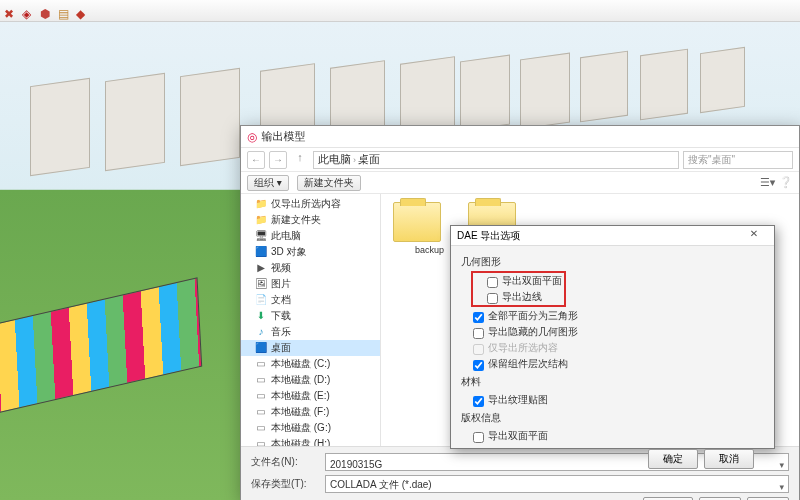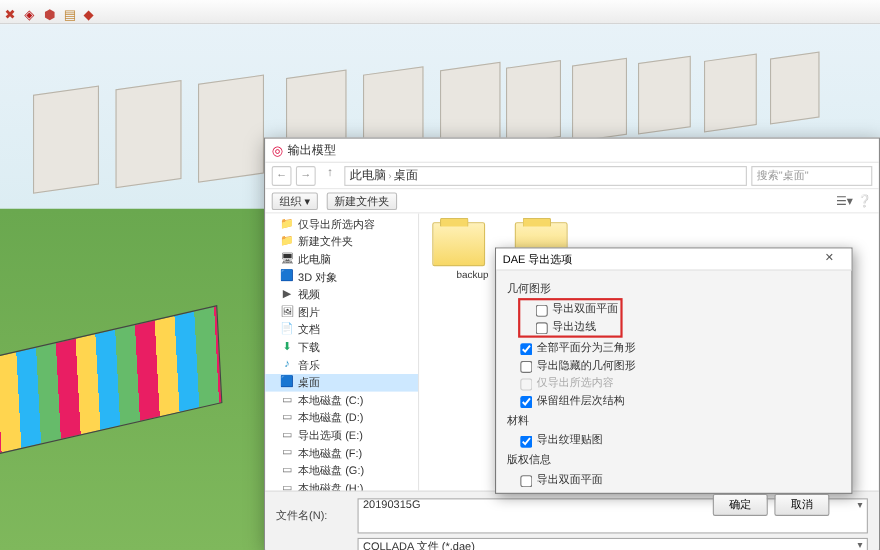--- a/index.html
+++ b/index.html
@@ -59,21 +59,21 @@
 .ic-drive::before{content:"▭";color:#777}
 
 .files{flex:1;padding:8px;display:flex;gap:20px;align-items:flex-start}
 .file{width:55px;text-align:right;font-size:9px;cursor:pointer}
 .file .thumb{width:48px;height:40px;margin:0 auto 3px;background:linear-gradient(#fff1b8,#f7d867);border:1px solid #d9bf5c;border-radius:2px;position:relative}
 .file .thumb::before{content:"";position:absolute;left:6px;top:-5px;width:24px;height:7px;background:#f7d867;border:1px solid #d9bf5c;border-bottom:none;border-radius:2px 2px 0 0}
 
 .dlg-footer{border-top:1px solid #ddd;background:#f2f2f2;padding:6px 10px;font-size:10px}
 .frow{display:flex;align-items:center;gap:6px;margin-bottom:4px}
 .frow label{width:68px;color:#444}
-.combo{flex:1;height:32px;border:1px solid #aaa;background:#fff;padding:0 4px;display:flex;align-items:flex-start;justify-content:space-between}
+.combo{flex:1;height:18px;border:1px solid #aaa;background:#fff;padding:0 4px;display:flex;align-items:flex-end;justify-content:space-between}
 .combo .dd{color:#666;font-size:9px}
 .btns{display:flex;gap:6px;margin-left:auto}
 .btn{border:1px solid #9a9a9a;background:linear-gradient(#fafafa,#e4e4e4);padding:2px 10px;border-radius:2px;cursor:pointer;font-size:10px}
 
 
 .opt{position:absolute;left:450px;top:225px;width:325px;height:224px;background:#f4f4f4;border:1px solid #7a7a7a;box-shadow:2px 3px 12px rgba(0,0,0,.4);font-size:10px}
 .opt-title{height:20px;background:#fff;border-bottom:1px solid #ddd;display:flex;align-items:center;justify-content:space-between;padding:0 6px}
 .opt-close{width:28px;height:16px;text-align:center;cursor:pointer;color:#555}
 .opt-body{padding:6px 10px}
 .group-h{font-weight:normal;color:#333;margin:3px 0}
@@ -181,21 +181,21 @@
         <div class="tree-item">
           <span class="ti-ico ic-drive"></span>
           <span>本地磁盘 (C:)</span>
         </div>
         <div class="tree-item">
           <span class="ti-ico ic-drive"></span>
           <span>本地磁盘 (D:)</span>
         </div>
         <div class="tree-item">
           <span class="ti-ico ic-drive"></span>
-          <span>导出选项 (E:)</span>
+          <span>本地磁盘 (E:)</span>
         </div>
         <div class="tree-item">
           <span class="ti-ico ic-drive"></span>
           <span>本地磁盘 (F:)</span>
         </div>
         <div class="tree-item">
           <span class="ti-ico ic-drive"></span>
           <span>本地磁盘 (G:)</span>
         </div>
         <div class="tree-item">

